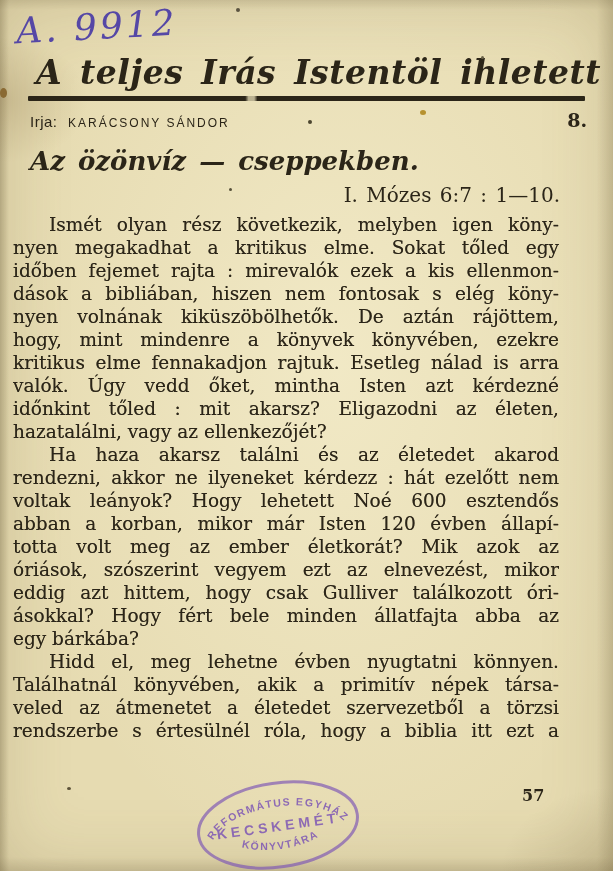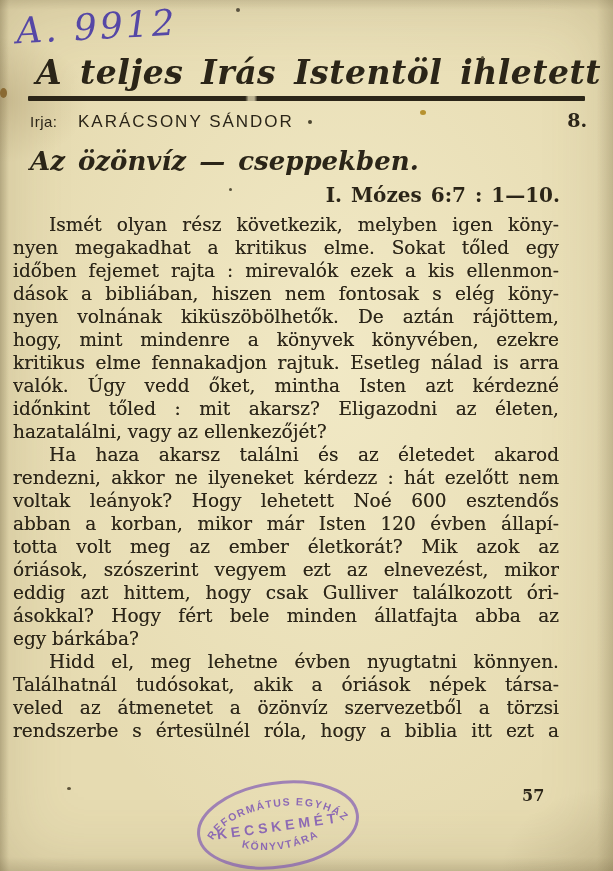--- a/index.html
+++ b/index.html
@@ -42,31 +42,31 @@
       var(--ink,#2b2518) 0 39%,
       rgba(43,37,24,.25) 39.6% 40.6%,
       var(--ink,#2b2518) 41.2% 100%);
     border-radius:1px;
   }
   .byline{
     position:absolute;left:30px;top:109px;width:557px;
     display:flex;justify-content:space-between;align-items:baseline;
     font-family:"Liberation Sans", sans-serif;
   }
-  .byline-prefix{font-size:15px;letter-spacing:.5px;margin-right:16px;text-align:center;}
-  .author{font-size:17px;letter-spacing:2px;}
+  .byline-prefix{font-size:15px;letter-spacing:.5px;margin-right:6px;text-align:center;}
+  .author{font-size:12px;letter-spacing:2px;}
   .issue{font-family:"DejaVu Serif", serif;font-weight:700;font-size:19px;}
   .subtitle{
     position:absolute;left:30px;top:146px;
     font-style:italic;font-weight:700;font-size:26px;
     word-spacing:4px;white-space:nowrap;text-align:right;
   }
   .scripture{
     position:absolute;right:53px;top:183px;
-    font-weight:700;font-size:20px;word-spacing:2px;white-space:nowrap;
+    font-weight:400;font-size:20px;word-spacing:2px;white-space:nowrap;
   }
   .body{
     position:absolute;left:13px;top:213px;width:546px;
     font-size:18.5px;
     text-shadow:0 0 .5px rgba(40,33,20,.55);
   }
   .para .line{
     height:23px;line-height:23px;overflow:hidden;
     text-align:justify;
   }
@@ -141,22 +141,22 @@
         <div class="line">voltak leányok? Hogy lehetett Noé 600 esztendős</div>
         <div class="line">abban a korban, mikor már Isten 120 évben állapí-</div>
         <div class="line">totta volt meg az ember életkorát? Mik azok az</div>
         <div class="line">óriások, szószerint vegyem ezt az elnevezést, mikor</div>
         <div class="line">eddig azt hittem, hogy csak Gulliver találkozott óri-</div>
         <div class="line">ásokkal? Hogy fért bele minden állatfajta abba az</div>
         <div class="line">egy bárkába?</div>
       </div>
     <div class="para">
         <div class="line">Hidd el, meg lehetne évben nyugtatni könnyen.</div>
-        <div class="line">Találhatnál tudósokat, akik a óriások népek társa-</div>
-        <div class="line">veled az átmenetet a özönvíz szervezetből a törzsi</div>
+        <div class="line">Találhatnál könyvében, akik a primitív népek társa-</div>
+        <div class="line">veled az átmenetet a életedet szervezetből a törzsi</div>
         <div class="line">rendszerbe s értesülnél róla, hogy a biblia itt ezt a</div>
       </div>
   </div>
 
   <div class="pagenum">57</div>
 
   <div class="stamp">
     <svg viewBox="0 0 170 92" width="172" height="92">
       <ellipse cx="85" cy="46" rx="80" ry="42" fill="none" stroke="#7e57b5" stroke-width="3" opacity="0.8"></ellipse>
       <path id="arcTop" d="M 17 55 A 70 36 0 0 1 153 55" fill="none"></path>

